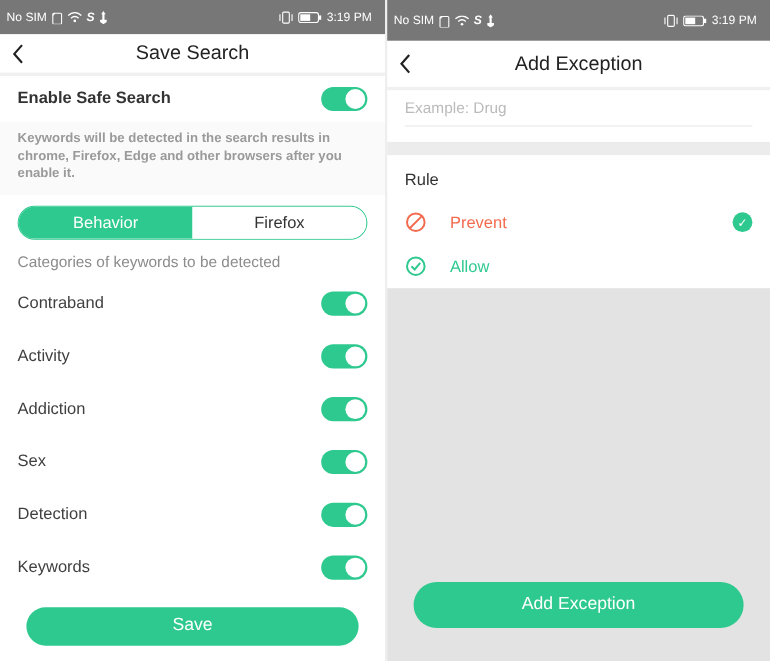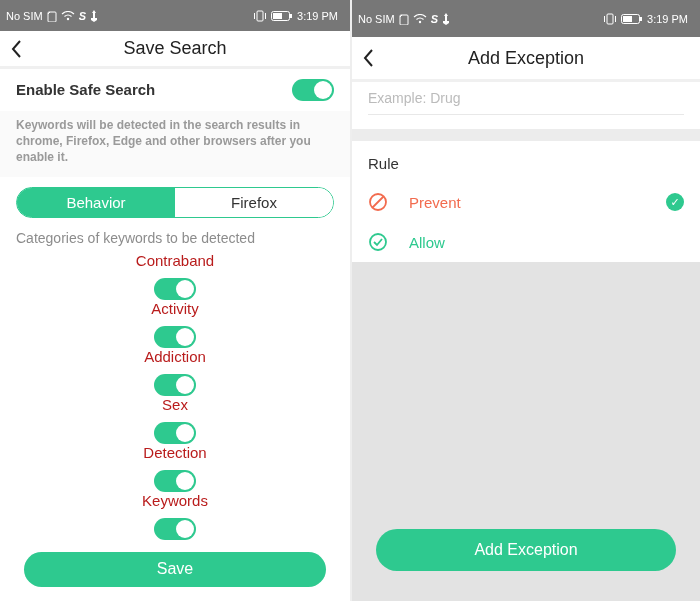--- a/index.html
+++ b/index.html
@@ -15,21 +15,21 @@
   .hr { height: 3px; background: #f0f0f0; }
   .section { padding: 10px 16px; }
   .row { display: flex; align-items: center; justify-content: space-between; font-weight: bold; }
   .enable-text { font-size: 15px; color: #333; }
   .hint { font-size: 12px; color: #9a9a9a; padding: 6px 16px 12px; line-height: 1.35; background:#fafafa;font-weight:bold; }
   .tabs { display: flex; margin: 10px 16px 12px; border: 1px solid #2ec98f; border-radius: 20px; overflow: hidden; height: 36px; }
   .tab { flex: 1; display: flex; align-items: center; justify-content: center; font-size: 15px; background: #fff; color: #333; }
   .tab.active { background: #2ec98f; color: #fff; }
   .subhead { font-size: 14px; color: #8c8c8c; padding: 0 16px 6px; }
   .cats { padding: 0 16px; }
-  .cat { display: flex; align-items: center; justify-content: space-between; height: 48px; font-size: 15px; color: #b91c1c; flex-direction: column; }
+  .cat { display: flex; align-items: center; justify-content: space-between; height: 48px; font-size: 15px; color: #404040; }
   .toggle { width: 42px; height: 22px; background: #2ec98f; border-radius: 11px; position: relative; }
   .toggle::after { content: ""; position: absolute; width: 18px; height: 18px; background: #fff; border-radius: 50%; top: 2px; right: 2px; }
   .bigbtn { margin: 12px 24px 14px; height: 42px; background: #2ec98f; color: #fff; border-radius: 21px; display: flex; align-items: center; justify-content: center; font-size: 16px; }
   .field { padding: 4px 16px 0; }
   .field-label { font-size: 15px; color: #333; margin-bottom: 14px; }
   .input { border: none; border-bottom: 1px solid #e8e8e8; width: 100%; font-size: 14px; color: #bbb; padding: 4px 0 8px; }
   .gap { height: 12px; background: #ececec; }
   .rule-label { font-size: 15px; color: #333; padding: 14px 16px 10px; }
   .rule { display: flex; align-items: center; justify-content: space-between; padding: 10px 16px; }
   .rule-left { display: flex; align-items: center; gap: 21px; font-size: 15px; }

